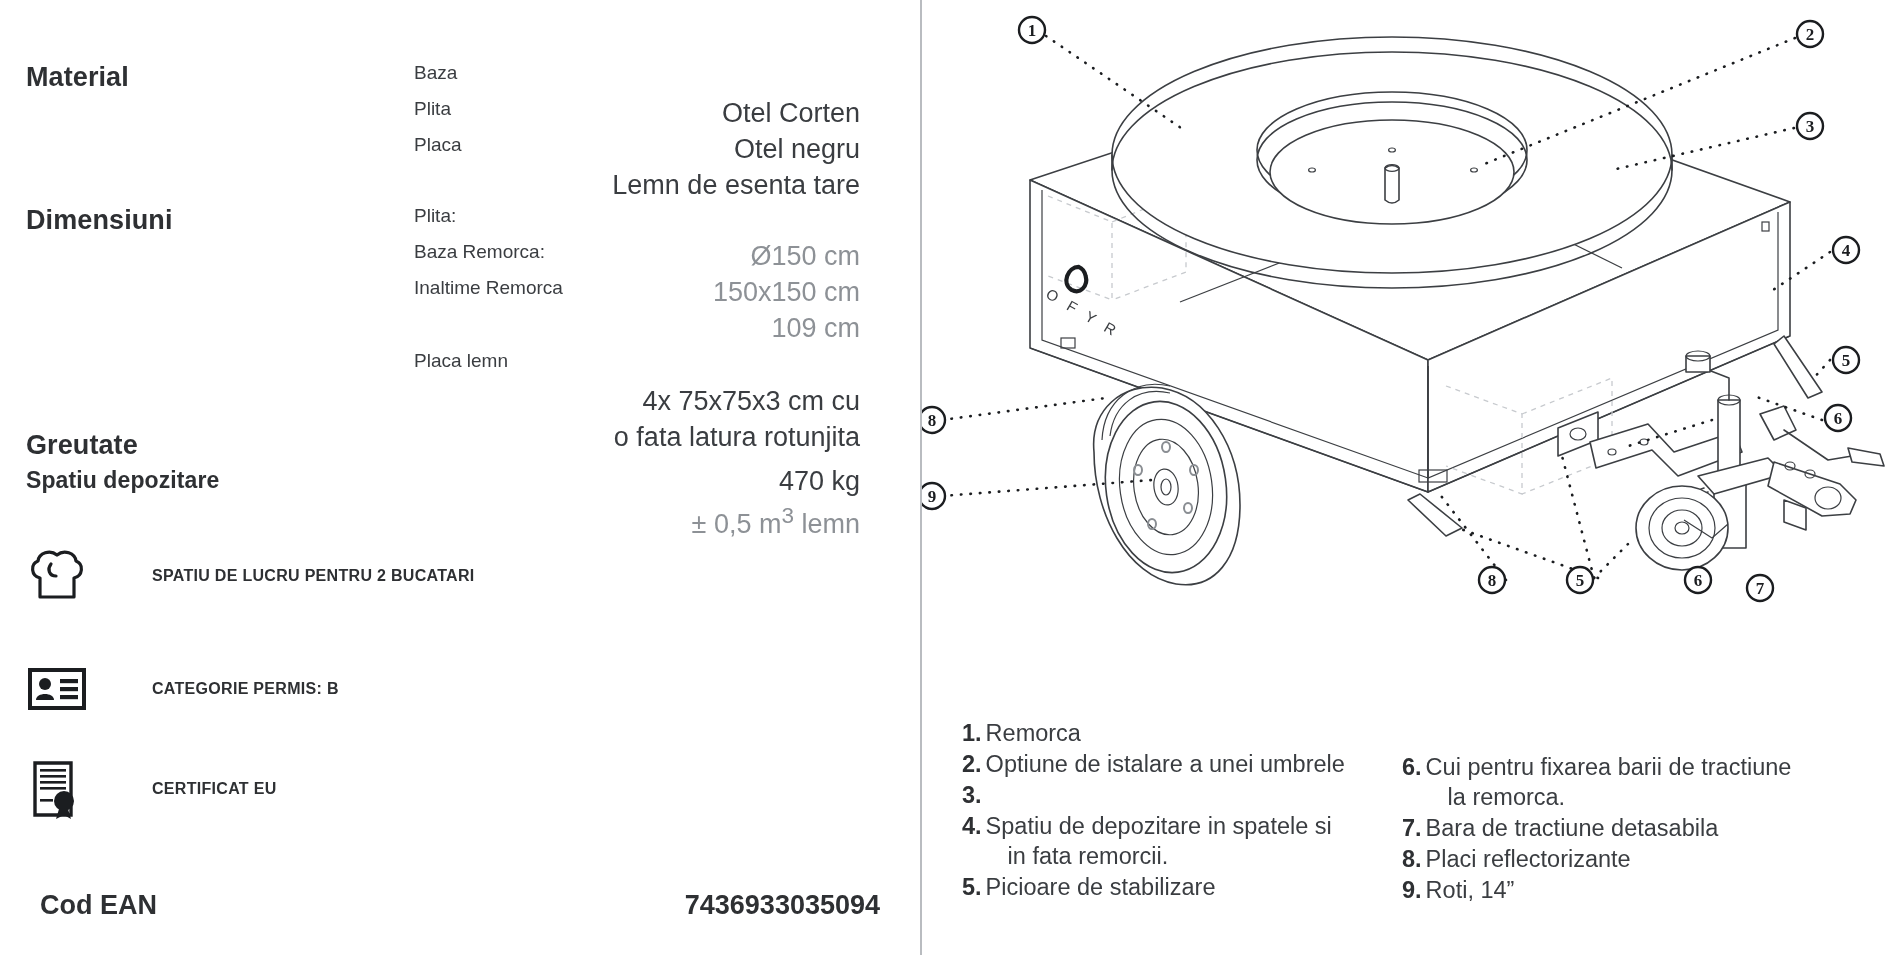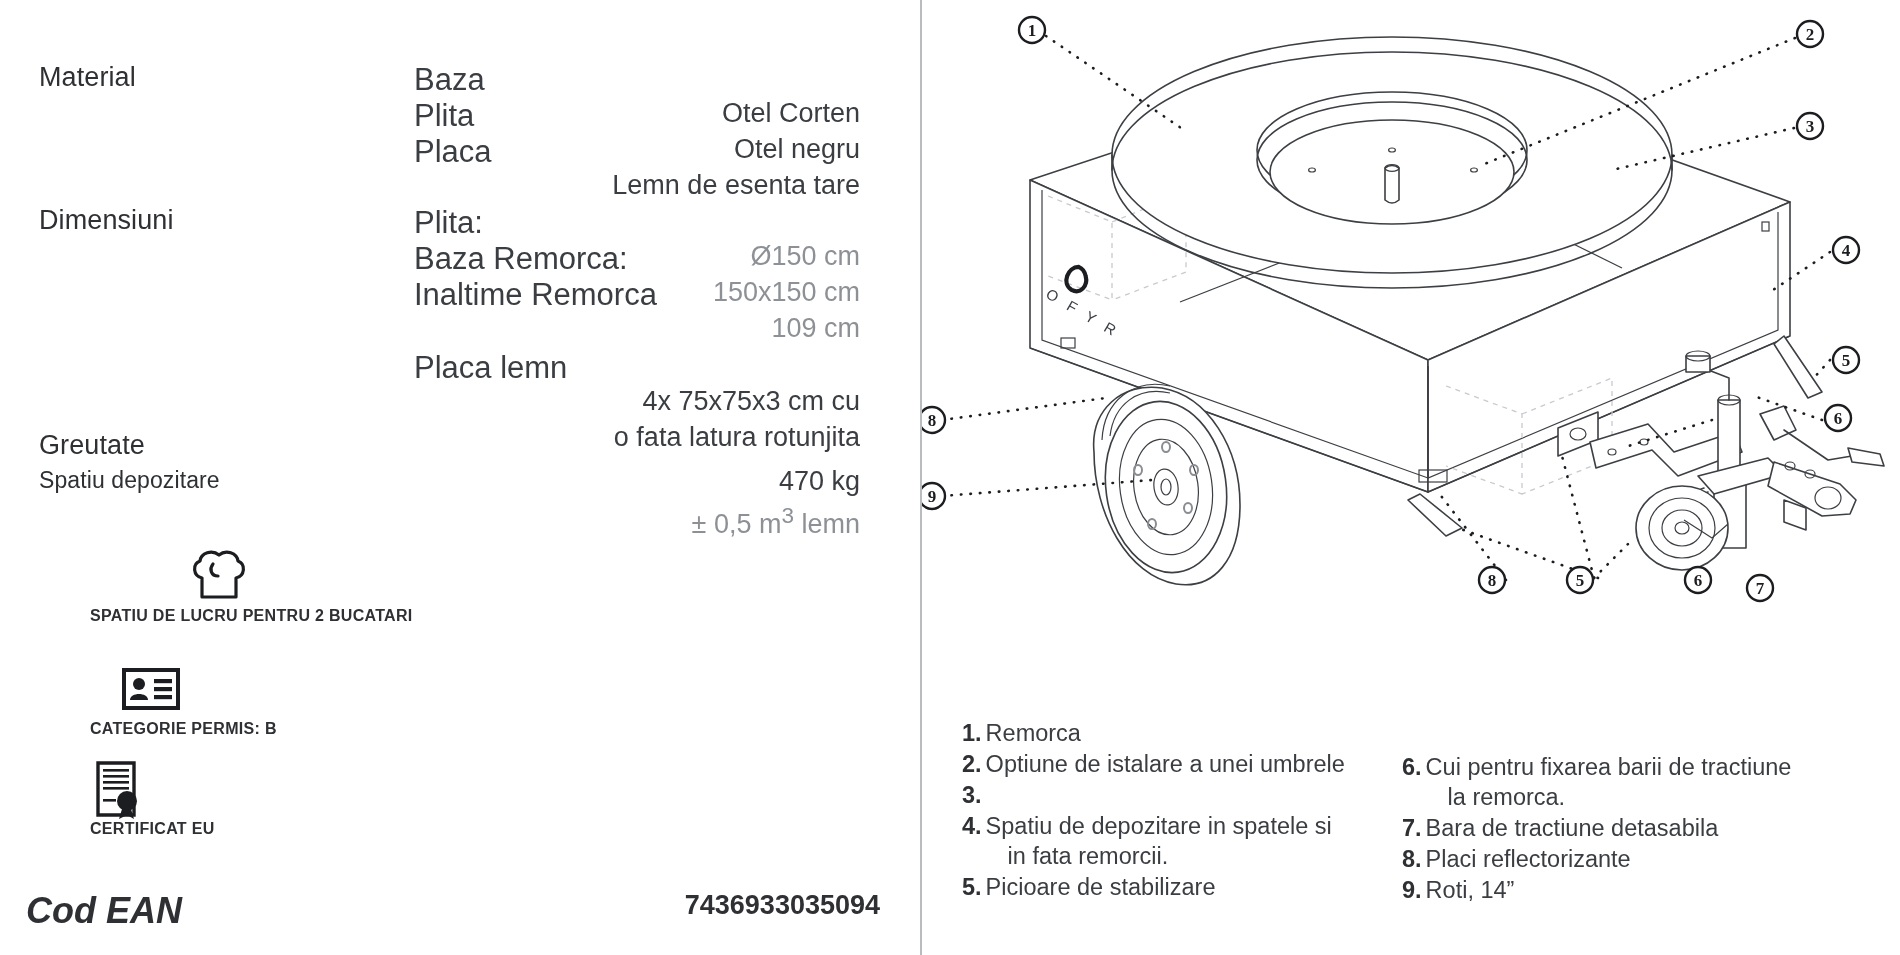--- a/index.html
+++ b/index.html
@@ -14,45 +14,45 @@
   .divider{
     position:absolute;left:920px;top:0;width:2px;height:955px;
     background:#b9bcc0;
   }
 
   
   .left{position:absolute;left:0;top:0;width:900px;height:955px;}
 
   .spec-row{position:absolute;display:flex;align-items:baseline;width:880px;}
   .spec-key{
-    font-weight:normal;font-size:27px;color:#2e3033;
-    position:absolute;left:39px;white-space:nowrap;letter-spacing:.1px;
+    font-weight:bold;font-size:27px;color:#2e3033;
+    position:absolute;left:26px;white-space:nowrap;letter-spacing:.1px;
   }
   .spec-sub{
-    position:absolute;left:414px;font-size:31px;color:#3a3d41;white-space:nowrap;
+    position:absolute;left:414px;font-size:19px;color:#3a3d41;white-space:nowrap;
   }
   .spec-val{
     position:absolute;right:20px;text-align:center;font-size:27px;
     color:#3a3d41;white-space:nowrap;margin-top:36px;
   }
   .spec-val.dim{color:#8d9196;}
 
   
-  .icon-row{position:absolute;left:26px;display:flex;align-items:center;flex-direction:column;}
+  .icon-row{position:absolute;left:26px;display:flex;align-items:center;}
   .icon-box{width:62px;height:62px;position:relative;flex:0 0 62px;}
   .icon-label{
     margin-left:64px;font-size:16px;font-weight:bold;color:#2e3033;
     letter-spacing:.3px;white-space:nowrap;
   }
 
   
   .chef-svg,.id-svg,.cert-svg{display:block;}
 
   
-  .ean-key{position:absolute;left:26px;font-weight:bold;font-size:36px;font-style:italic;}
+  .ean-key{position:absolute;left:40px;font-weight:bold;font-size:27px;}
   .ean-val{position:absolute;right:20px;font-weight:bold;font-size:27px;text-align:left;}
 
   
   .right{position:absolute;left:922px;top:0;width:978px;height:955px;}
   .drawing{position:absolute;left:0;top:0;width:978px;height:720px;}
   .drawing svg{display:block;}
 
   
   .legend{
     position:absolute;left:0;top:718px;width:978px;height:237px;

